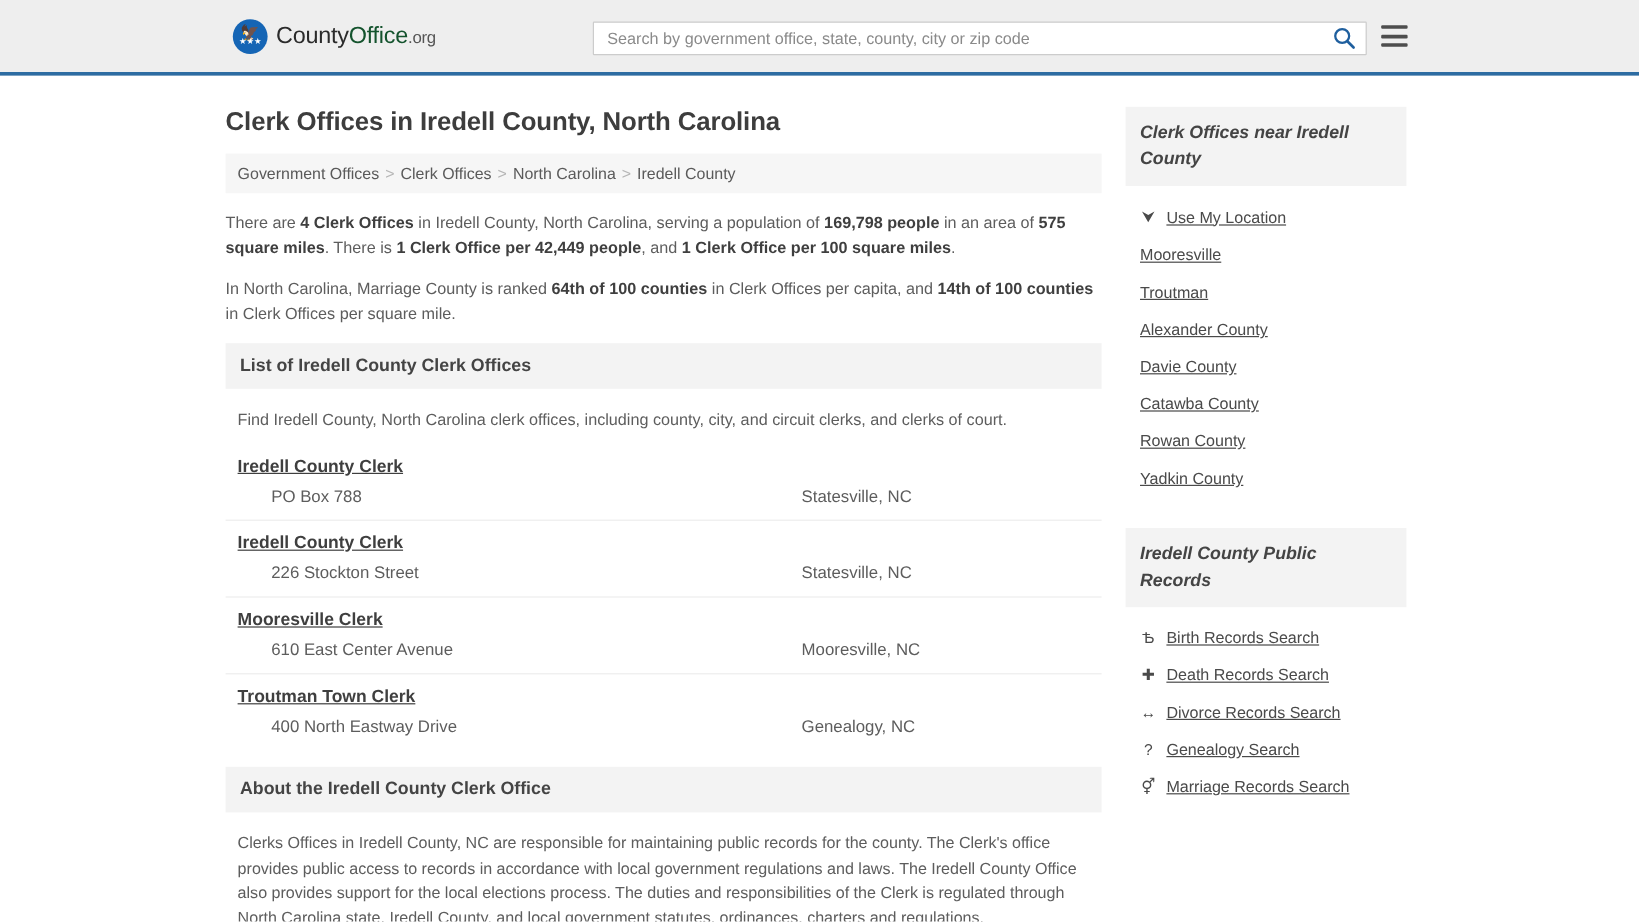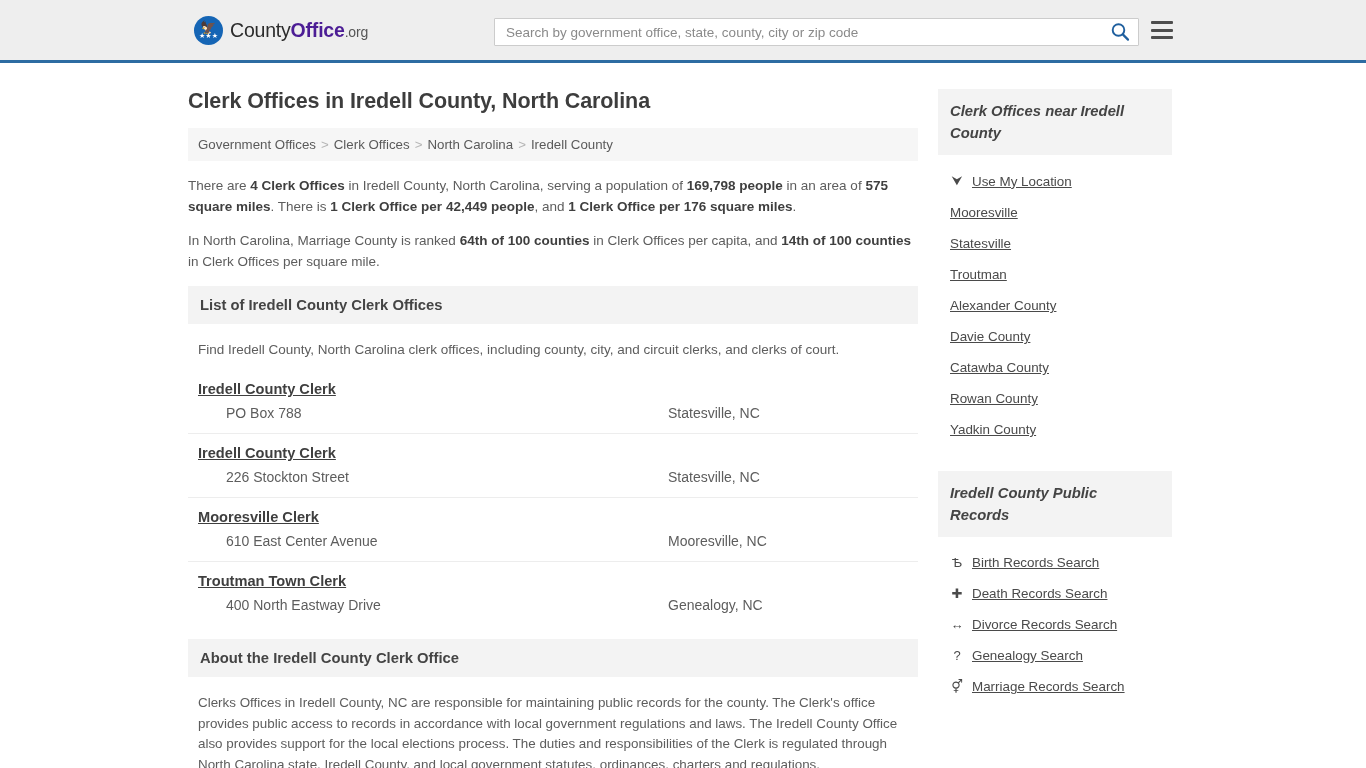--- a/index.html
+++ b/index.html
@@ -43,21 +43,21 @@
   .logo-mark .stars {
     font-size: 7px; line-height: 8px; color: #ffffff; letter-spacing: 0px;
   }
   .logo-text {
     font-size: 19.5px;
     font-weight: 400;
     color: #2b2b2b;
     letter-spacing: -0.2px;
     white-space: nowrap;
   }
-  .logo-text .b { color: #4c1d95; font-weight: 700; }
+  .logo-text .b { color: #14532d; font-weight: 400; }
   .logo-text .org { font-size: 14px; color: #555; }
 
   .search-wrap {
     position: absolute;
     left: 494px;
     top: 18px;
     width: 645px;
     height: 28px;
   }
   .search-box {
@@ -257,21 +257,21 @@
 <div class="page">
   <div class="container">
 
     <div class="col-main">
 
       <h1 class="page-title">Clerk Offices in Iredell County, North Carolina</h1>
 
       <div class="breadcrumb" id="breadcrumb"><a>Government Offices</a><span class="sep">&gt;</span><a>Clerk Offices</a><span class="sep">&gt;</span><a>North Carolina</a><span class="sep">&gt;</span><a>Iredell County</a></div>
 
       <div class="intro">
-        <p id="intro-p1"><span>There are </span><b>4 Clerk Offices</b><span> in Iredell County, North Carolina, serving a population of </span><b>169,798 people</b><span> in an area of </span><b>575 square miles</b><span>. There is </span><b>1 Clerk Office per 42,449 people</b><span>, and </span><b>1 Clerk Office per 176 square miles</b><span>.</span></p>
+        <p id="intro-p1"><span>There are </span><b>4 Clerk Offices</b><span> in Iredell County, North Carolina, serving a population of </span><b>169,798 people</b><span> in an area of </span><b>575 square miles</b><span>. There is </span><b>1 Clerk Office per 42,449 people</b><span>, and </span><b>1 Clerk Office per 100 square miles</b><span>.</span></p>
         <p id="intro-p2"><span>In North Carolina, Marriage County is ranked </span><b>64th of 100 counties</b><span> in Clerk Offices per capita, and </span><b>14th of 100 counties</b><span> in Clerk Offices per square mile.</span></p>
       </div>
 
       <div class="panel">
         <div class="panel-head">List of Iredell County Clerk Offices</div>
         <div class="panel-sub">Find Iredell County, North Carolina clerk offices, including county, city, and circuit clerks, and clerks of court.</div>
 
         <div class="office-list" id="office-list">
             <div class="office-row">
               <div class="office-left"><div class="office-name">Iredell County Clerk</div><div class="office-addr">PO Box 788</div></div>
@@ -305,23 +305,20 @@
         <div class="side-head">Clerk Offices near Iredell County</div>
         <div class="side-links" id="nearby-links">
             <div class="side-link">
               <span class="side-ico">⮟</span>
               <a>Use My Location</a>
             </div>
             <div class="side-link">
               <a>Mooresville</a>
             </div>
             <div class="side-link">
-              <a>Statesville</a>
-            </div>
-            <div class="side-link">
               <a>Troutman</a>
             </div>
             <div class="side-link">
               <a>Alexander County</a>
             </div>
             <div class="side-link">
               <a>Davie County</a>
             </div>
             <div class="side-link">
               <a>Catawba County</a>

